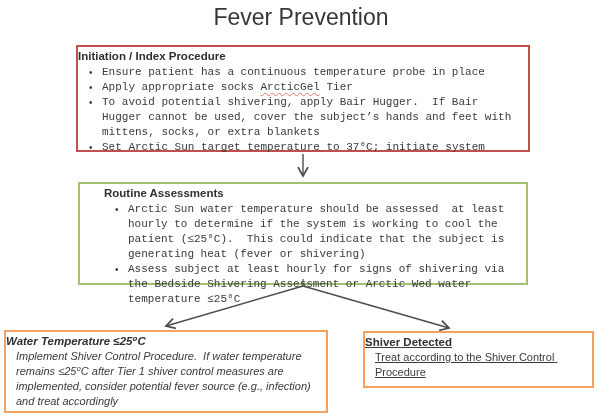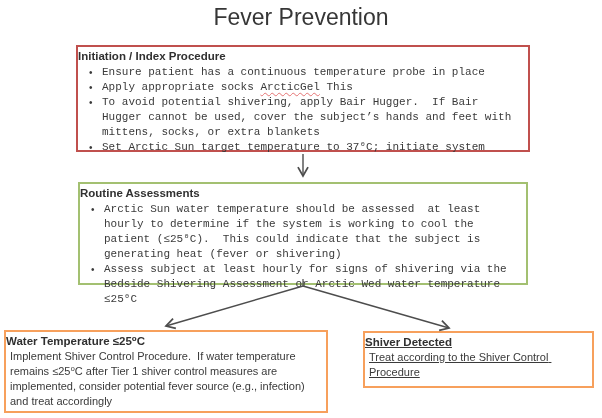--- a/index.html
+++ b/index.html
@@ -25,65 +25,65 @@
   ul.bullets li{
     display:flex;align-items:flex-start;
   }
   ul.bullets .dot{
     flex:0 0 13px;font-size:10px;line-height:15px;color:#3a3a3a;
   }
   ul.bullets .bt{
     flex:1 1 auto;white-space:pre-wrap;font-family:Liberation Mono, monospace;
   }
   .body-text{
-    padding:0 6px 0 4px;white-space:pre-wrap;
+    padding:0 6px 0 10px;white-space:pre-wrap;
   }
   .squiggle{
     text-decoration:underline;
     text-decoration-style:wavy;
     text-decoration-color:#e57373;
     text-decoration-thickness:1px;
     text-underline-offset:2px;
   }
   #box-initiation{left:76px;top:45px;width:454px;height:107px;}
   #box-routine{left:78px;top:182px;width:450px;height:103px;}
-  #box-water-temp{left:4px;top:330px;width:324px;height:83px;}
+  #box-water-temp{left:4px;top:330px;width:324px;height:83px;font-style:italic;}
   #box-shiver{left:363px;top:331px;width:231px;height:57px;}
   svg.arrows{position:absolute;left:0;top:0;width:602px;height:418px;pointer-events:none;}
 </style>
 </head>
 <body>
 
 <div class="canvas">
 
   <div class="title">Fever Prevention</div>
 
   <div class="box" id="box-initiation" style="border-color: rgb(192, 80, 77);">
     <div class="box-header">Initiation / Index Procedure</div>
     <ul class="bullets">
         <li>
           <span class="dot">•</span>
           <span class="bt"><span>Ensure patient has a continuous temperature probe in place</span></span>
         </li>
         <li>
           <span class="dot">•</span>
-          <span class="bt"><span>Apply appropriate socks </span><span class="squiggle">ArcticGel</span><span> This</span></span>
+          <span class="bt"><span>Apply appropriate socks </span><span class="squiggle">ArcticGel</span><span> Tier</span></span>
         </li>
         <li>
           <span class="dot">•</span>
           <span class="bt"><span>To avoid potential shivering, apply Bair Hugger.  If Bair Hugger cannot be used, cover the subject’s hands and feet with mittens, socks, or extra blankets</span></span>
         </li>
         <li>
           <span class="dot">•</span>
           <span class="bt"><span>Set Arctic Sun target temperature to 37⁰C; initiate system</span></span>
         </li>
       </ul>
   </div>
 
-  <div class="box" id="box-routine" style="border-color: rgb(163, 192, 113);">
+  <div class="box" id="box-routine" style="border-color: rgb(163, 192, 113); padding-left: 24px;">
     <div class="box-header">Routine Assessments</div>
     <ul class="bullets">
         <li>
           <span class="dot">•</span>
           <span class="bt"><span>Arctic Sun water temperature should be assessed  at least hourly to determine if the system is working to cool the patient (≤25⁰C).  This could indicate that the subject is generating heat (fever or shivering)</span></span>
         </li>
         <li>
           <span class="dot">•</span>
           <span class="bt"><span>Assess subject at least hourly for signs of shivering via the Bedside Shivering Assessment or Arctic Wed water temperature ≤25⁰C</span></span>
         </li>

